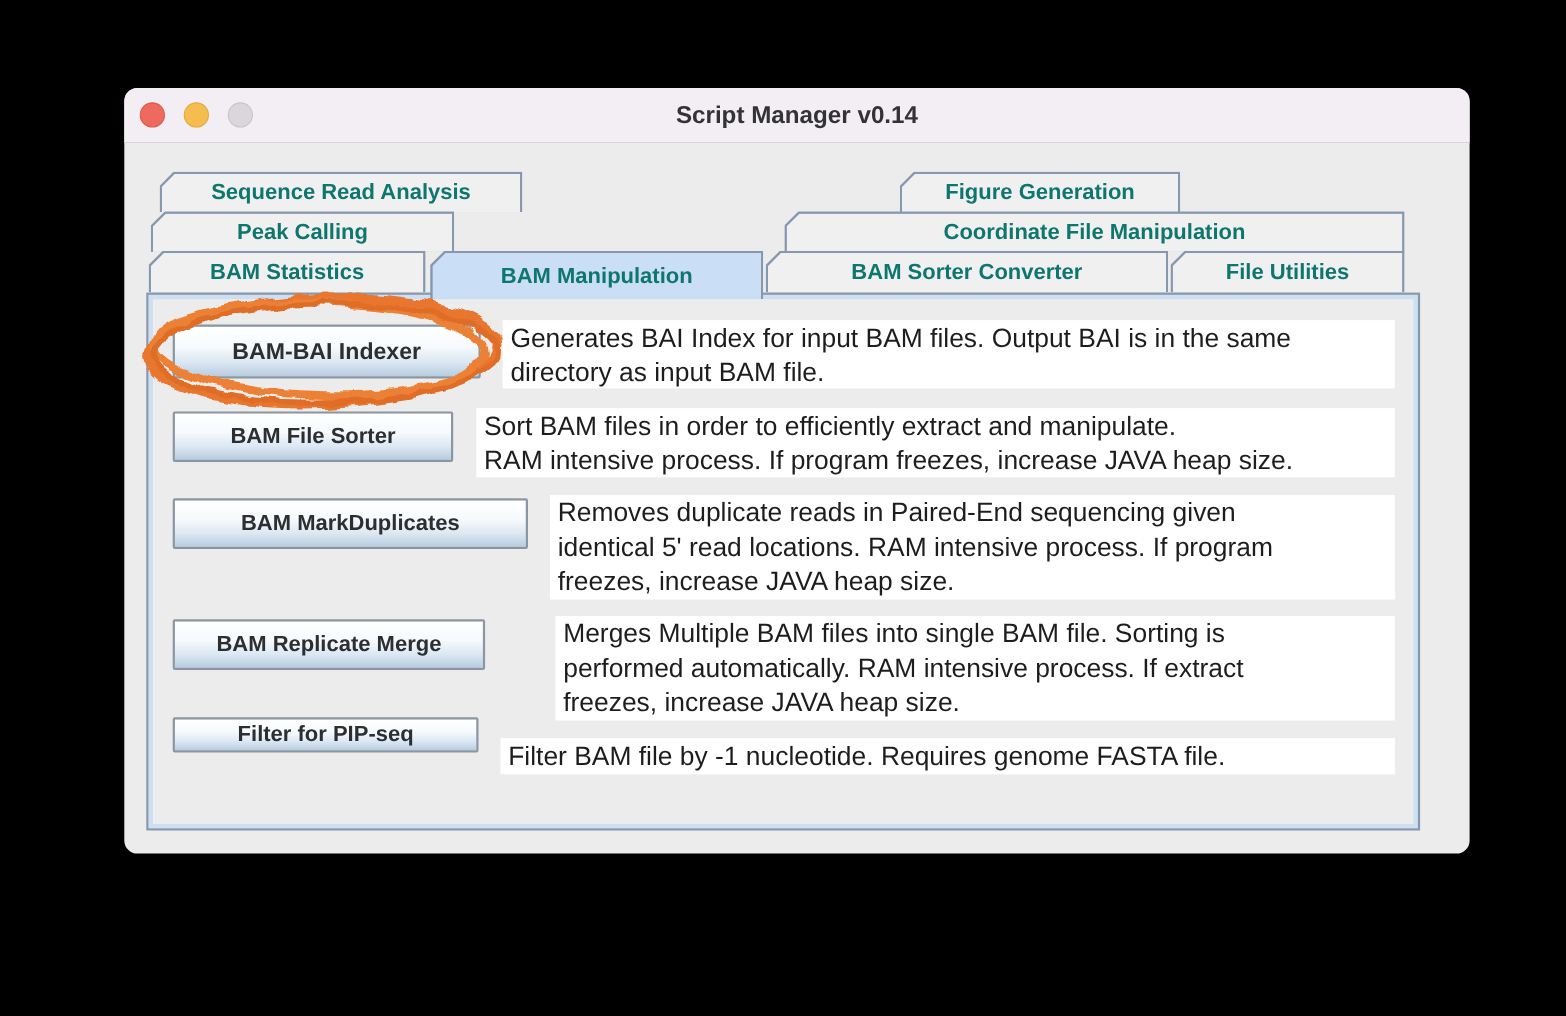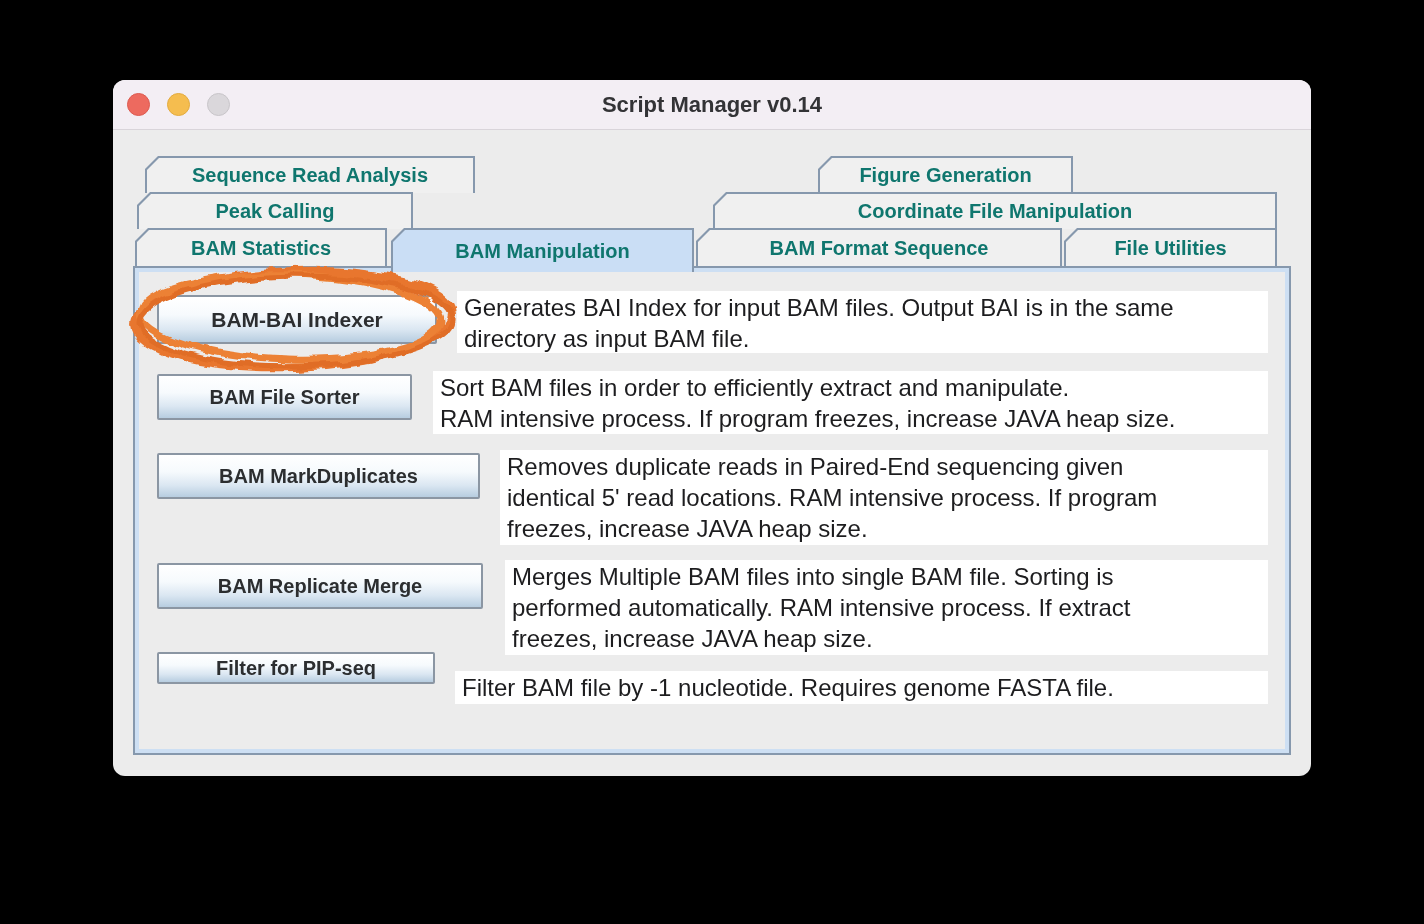--- a/index.html
+++ b/index.html
@@ -5,20 +5,21 @@
   html,body{margin:0;padding:0;}
   body{
     width:1424px;height:924px;background:#000;position:relative;overflow:hidden;
     font-family:"Liberation Sans", sans-serif;
   }
   .stage{position:absolute;inset:0;}
   .window{
     position:absolute;left:113px;top:80px;width:1198px;height:696px;
     background:#ececec;border-radius:12px;
     box-shadow:0 18px 50px rgba(0,0,0,.55);
+    padding-left:25px;
   }
   .titlebar{
     position:absolute;left:0;top:0;width:100%;height:50px;
     background:#f3eef4;border-radius:12px 12px 0 0;
     border-bottom:1px solid #d9d4da;box-sizing:border-box;
   }
   .title{
     position:absolute;left:0;right:0;top:0;height:50px;line-height:50px;
     text-align:center;font-weight:bold;font-size:22px;color:#333336;
   }
@@ -110,21 +111,21 @@
           <span class="tlabel">BAM Statistics</span>
         </div>
     </div>
     <div class="tab selected" style="left:278px;top:148px;width:303px;height:44px;">
       <div class="tfill">
           <span class="tlabel">BAM Manipulation</span>
         </div>
     </div>
     <div class="tab" style="left:583px;top:148px;width:366px;height:38px;">
       <div class="tfill">
-          <span class="tlabel">BAM Format Sequence</span>
+          <span class="tlabel">BAM Sorter Converter</span>
         </div>
     </div>
     <div class="tab" style="left:951px;top:148px;width:213px;height:38px;">
       <div class="tfill">
           <span class="tlabel">File Utilities</span>
         </div>
     </div>
 
     <div class="panel"></div>
 
@@ -134,21 +135,21 @@
 
     <button class="tool-btn" style="left:44px;top:294px;width:255px;height:46px;">BAM File Sorter</button>
     <div class="desc" style="left:320px;top:291px;width:835px;height:63px;">Sort BAM files in order to efficiently extract and manipulate.
 RAM intensive process. If program freezes, increase JAVA heap size.</div>
 
     <button class="tool-btn" style="left:44px;top:373px;width:323px;height:46px;">BAM MarkDuplicates</button>
     <div class="desc" style="left:387px;top:370px;width:768px;height:95px;">Removes duplicate reads in Paired-End sequencing given
 identical 5' read locations. RAM intensive process. If program
 freezes, increase JAVA heap size.</div>
 
-    <button class="tool-btn" style="left:44px;top:483px;width:326px;height:46px;">BAM Replicate Merge</button>
+    <button class="tool-btn" style="left:44px;top:483px;width:284px;height:46px;">BAM Replicate Merge</button>
     <div class="desc" style="left:392px;top:480px;width:763px;height:95px;">Merges Multiple BAM files into single BAM file. Sorting is
 performed automatically. RAM intensive process. If extract
 freezes, increase JAVA heap size.</div>
 
     <button class="tool-btn" style="left:44px;top:572px;width:278px;height:32px;">Filter for PIP-seq</button>
     <div class="desc" style="left:342px;top:591px;width:813px;height:33px;">Filter BAM file by -1 nucleotide. Requires genome FASTA file.</div>
 
   </div>
 
   <svg class="annotation-svg" viewBox="0 0 1424 924">

